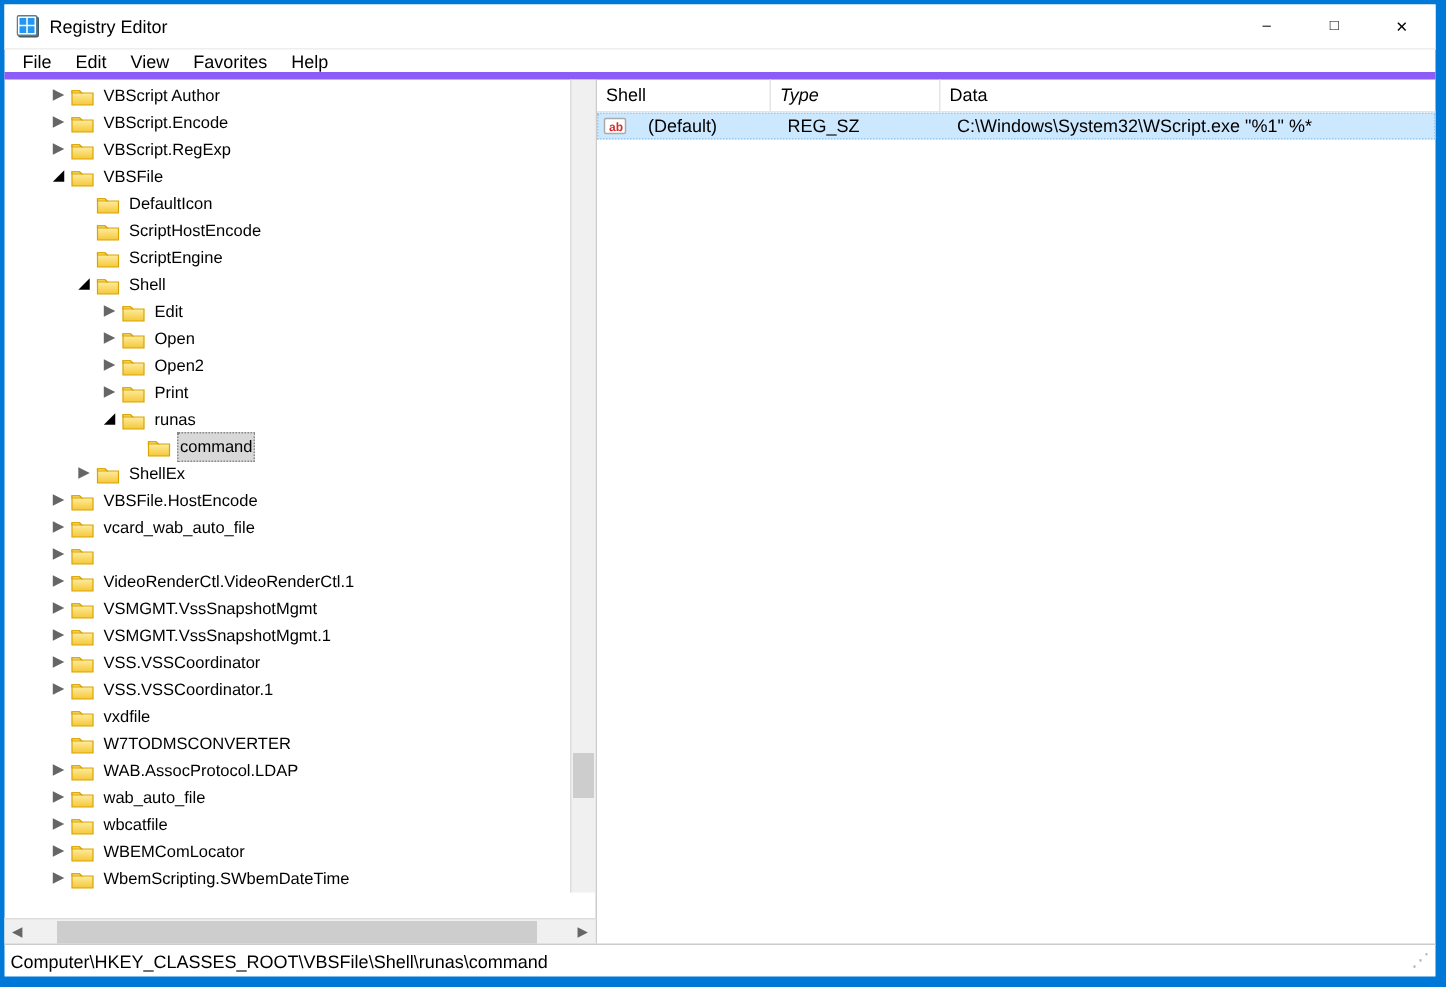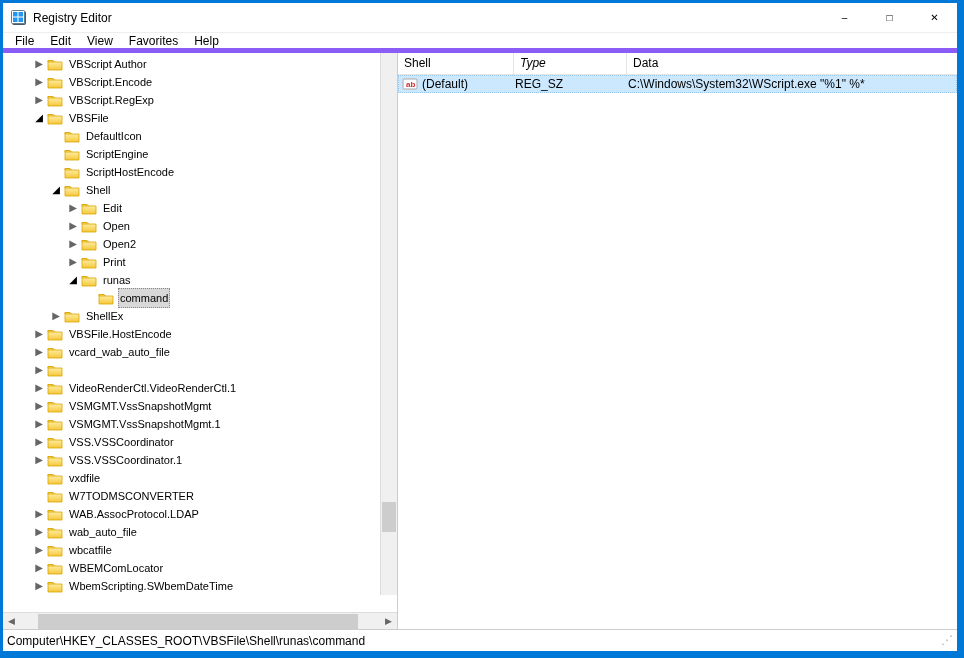--- a/index.html
+++ b/index.html
@@ -159,21 +159,21 @@
     height: 18px;
     font-size: 12px;
     background: #cce8ff;
     border: 1px dotted #99c9ef;
   }
   .value-icon {
     width: 16px; height: 16px;
     margin: 0 4px 0 3px;
     flex: 0 0 auto;
   }
-  .cell-name { width: 93px; }
+  .cell-name { width: 93px; margin-left: 10px; }
   .cell-type { width: 113px; }
   .cell-data { flex: 1; }
   .statusbar {
     height: 22px;
     border-top: 1px solid #ccc;
     display: flex;
     align-items: center;
     padding: 0 4px;
     font-size: 12px;
   }
@@ -291,30 +291,30 @@
               </span>
               <span class="node-label">DefaultIcon</span>
             </div>
             <div class="tree-row">
               <span class="dotted" style="width:59px"></span>
               <span class="folder-icon">
                 <svg width="16" height="13">
                   <use href="#folder"></use>
                 </svg>
               </span>
-              <span class="node-label">ScriptEngine</span>
+              <span class="node-label">ScriptHostEncode</span>
             </div>
             <div class="tree-row">
               <span class="dotted" style="width:59px"></span>
               <span class="folder-icon">
                 <svg width="16" height="13">
                   <use href="#folder"></use>
                 </svg>
               </span>
-              <span class="node-label">ScriptHostEncode</span>
+              <span class="node-label">ScriptEngine</span>
             </div>
             <div class="tree-row">
               <span class="dotted" style="width:47px"></span>
               <span class="expander open">◢</span>
               <span class="folder-icon">
                 <svg width="16" height="13">
                   <use href="#folder"></use>
                 </svg>
               </span>
               <span class="node-label">Shell</span>

